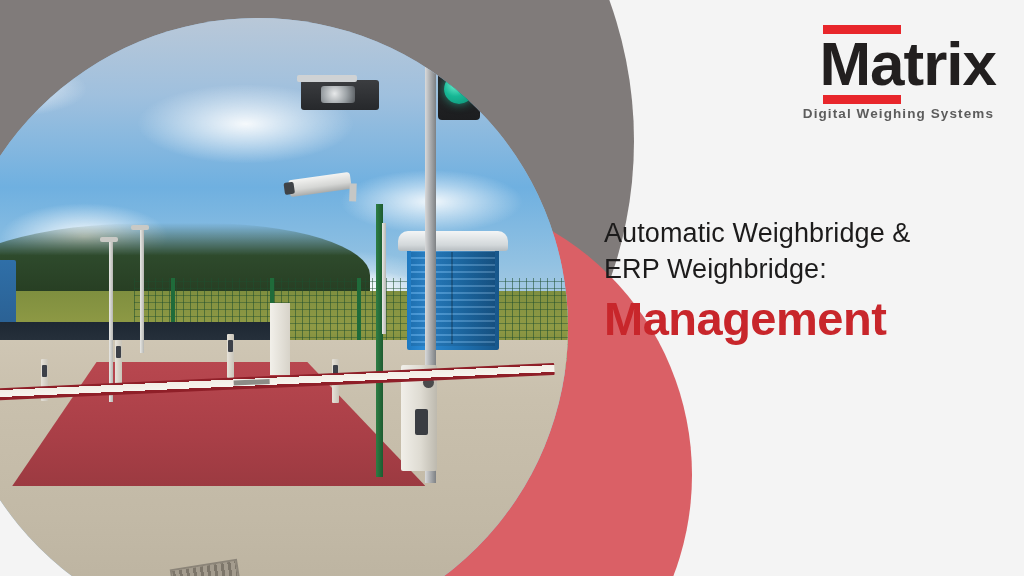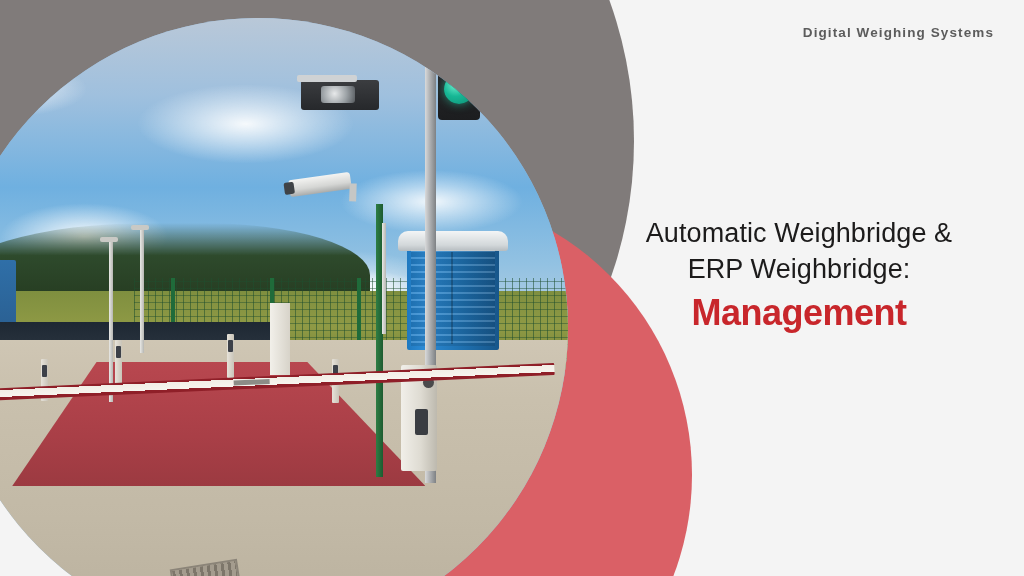--- a/index.html
+++ b/index.html
@@ -257,40 +257,40 @@
     color: #5c5c5c;
     margin: 1px 2px 0 0;
     text-align: right;
     padding-left: 36px;
   }
   .headline {
     position: absolute;
     right: 30px;
     top: 216px;
     width: 390px;
-    text-align: center;
+    text-align: left;
     z-index: 12;
   }
   .headline .line-light {
     font-family: "Liberation Sans", sans-serif;
     font-size: 27px;
     color: #1c1b1b;
     line-height: 1.32;
     letter-spacing: .1px;
   }
   .headline .line-bold {
     font-family: "Liberation Sans", sans-serif;
     font-weight: bold;
     font-size: 48px;
     color: #c8262b;
     line-height: 1.08;
     letter-spacing: -.5px;
     margin-top: 7px;
   }
-  .headline .line-bold.second { font-size: 36px; }
+  .headline .line-bold.second { font-size: 47px; }
 </style>
 </head>
 <body>
 
 <div id="canvas">
 
   <div class="gray-rect"></div>
   <div class="gray-circle"></div>
   <div class="red-circle"></div>
 
@@ -362,20 +362,25 @@
       </div>
       <div class="barrier-arm">
         <span class="reflector"></span>
       </div>
 
       <div class="drain"></div>
     </div>
   </div>
 
   <div class="logo">
+    <div class="logo-stack">
+      <span class="logo-bar top"></span>
+      <div class="logo-word">Matrix</div>
+      <span class="logo-bar bottom"></span>
+    </div>
     <div class="logo-tag">Digital Weighing Systems</div>
   </div>
 
   <div class="headline">
     <div class="line-light">Automatic Weighbridge &amp;</div>
     <div class="line-light">ERP Weighbridge:</div>
     <div class="line-bold second">Management</div>
   </div>
 
 </div>

